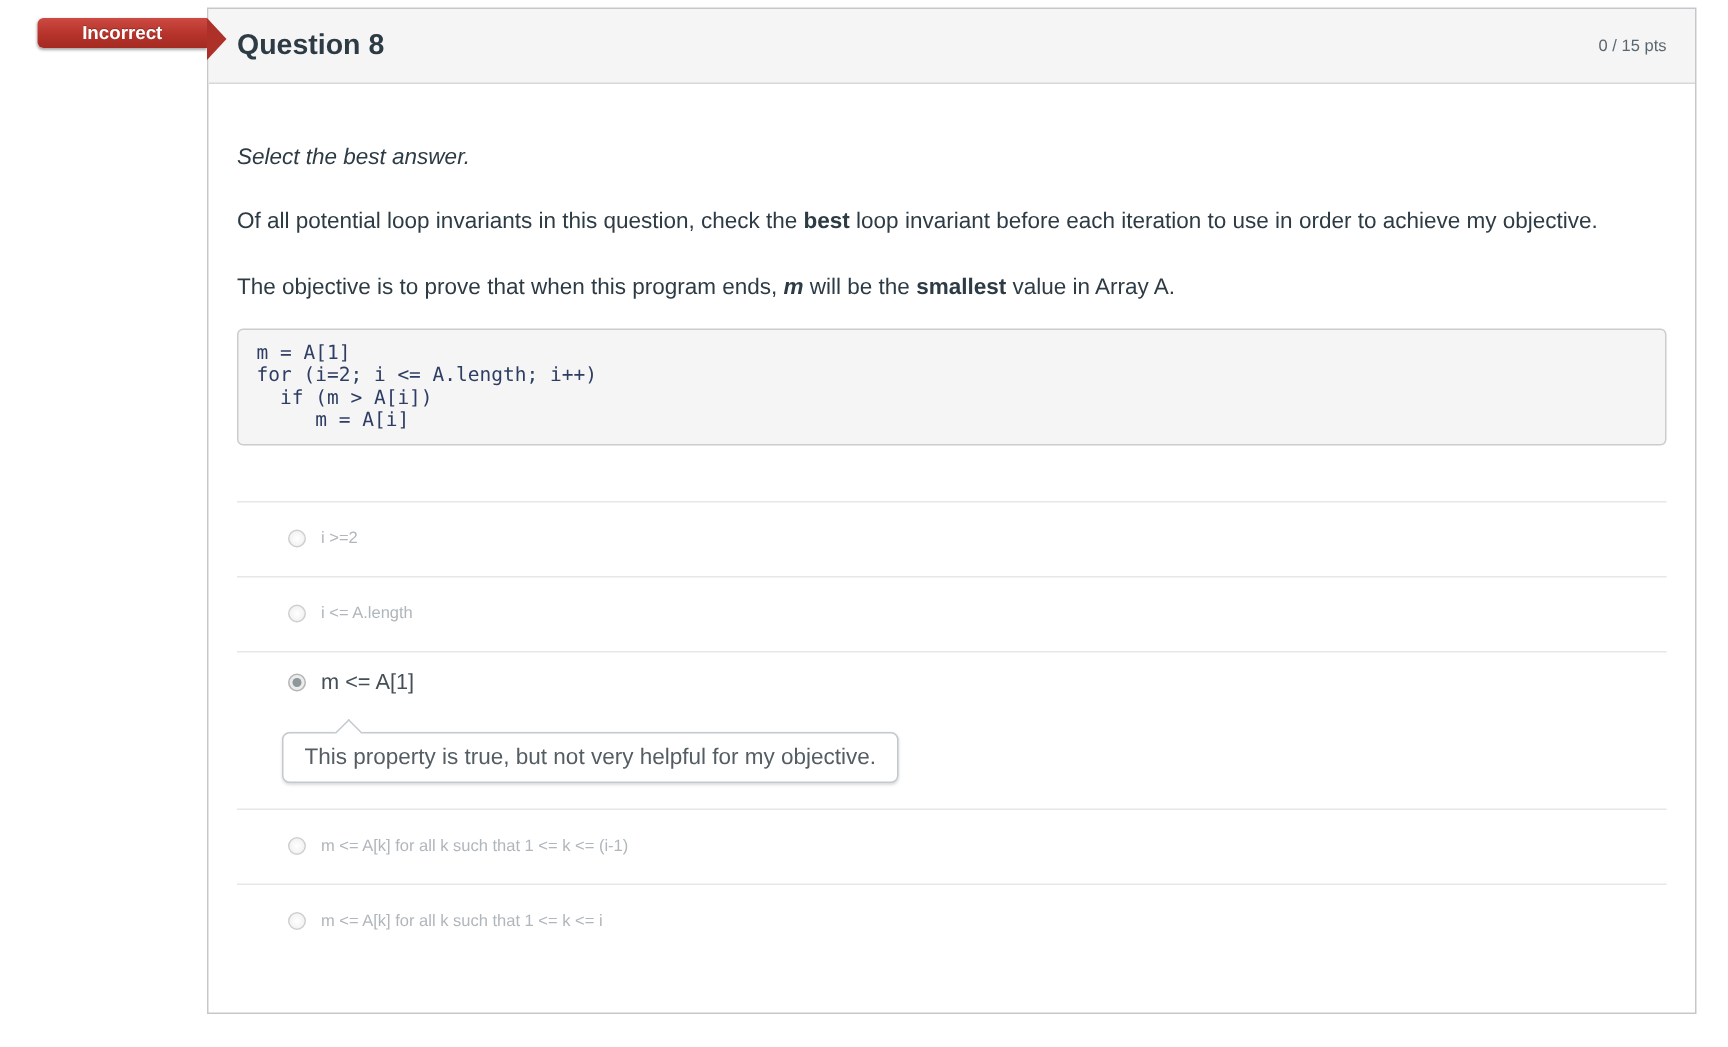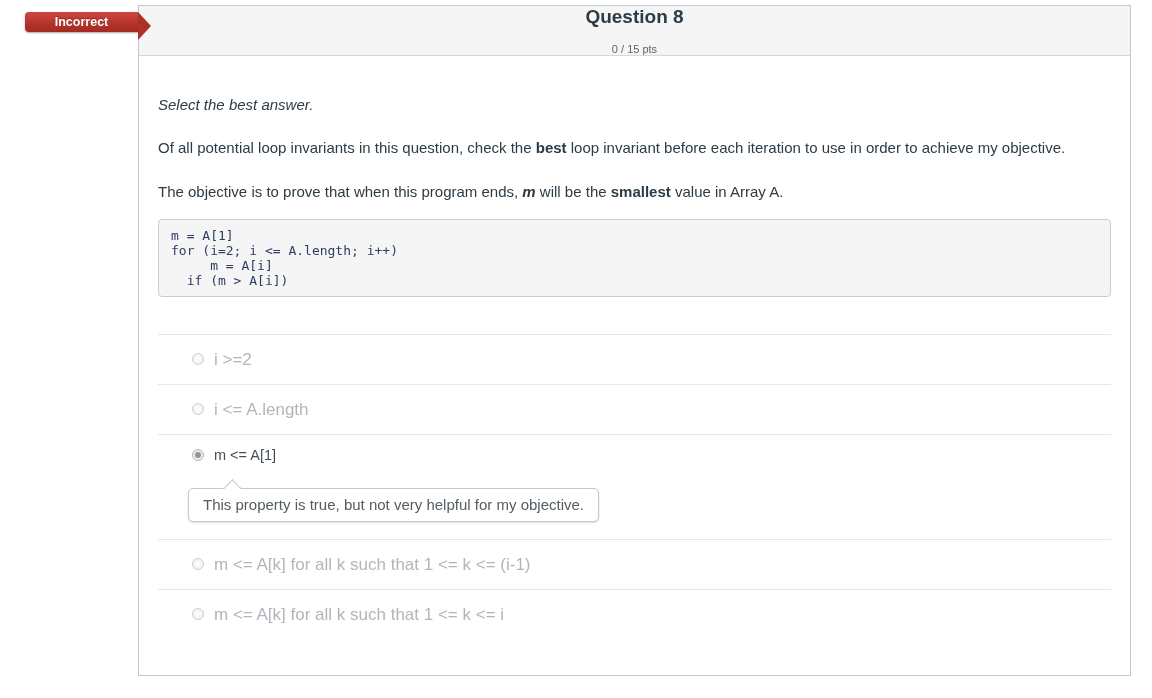--- a/index.html
+++ b/index.html
@@ -39,21 +39,20 @@
     border: 1px solid #c5c8ca;
     background: #fff;
     overflow: hidden;
   }
   .panel-header {
     height: 50px;
     background: #f5f5f5;
     border-bottom: 1px solid #d8d8d8;
     display: flex; align-items: center; justify-content: space-between;
     padding: 0 19px;
-    flex-direction: column;
   }
   .q-title { font-size: 19px; font-weight: bold; color: #2d3b45; }
   .q-points { font-size: 11px; color: #5b6770; }
 
   .q-body { padding: 38px 19px 0; color: #2d3b45; font-size: 15px; }
   .instruction { font-style: italic; margin: 0; line-height: 1.4; }
   .qp { margin: 22px 0 0; line-height: 1.45; }
   .seg-bold { font-weight: bold; }
   .seg-var { font-weight: bold; font-style: italic; }
 
@@ -69,21 +68,21 @@
     color: #2e3d63;
   }
   .code-line { white-space: pre; }
 
   
   .options { margin-top: 37px; }
   .option-row {
     border-top: 1px solid #e7e7e7;
     padding: 16px 0 16px 34px;
     display: flex; align-items: center; gap: 10px;
-    font-size: 17px; line-height: 17px;
+    font-size: 11px; line-height: 17px;
     color: #b0b6bb;
   }
 
   .option-block { border-top: 1px solid #e7e7e7; padding: 12px 0 17px; }
   .option-block .option-line {
     display: flex; align-items: center; gap: 10px;
     padding-left: 34px;
     font-size: 14.5px; line-height: 17px;
     color: #454f56;
   }
@@ -141,22 +140,22 @@
 
     <p class="instruction">Select the best answer.</p>
 
     <p class="qp"><span>Of all potential loop invariants in this question, check the </span><span class="seg-bold">best</span><span> loop invariant before each iteration to use in order to achieve my objective.</span></p>
 
     <p class="qp"><span>The objective is to prove that when this program ends, </span><span class="seg-var">m</span><span> will be the </span><span class="seg-bold">smallest</span><span> value in Array A.</span></p>
 
     <div class="code-block">
       <div class="code-line">m = A[1]</div>
       <div class="code-line">for (i=2; i &lt;= A.length; i++)</div>
+      <div class="code-line">  if (m &gt; A[i])</div>
       <div class="code-line">     m = A[i]</div>
-      <div class="code-line">  if (m &gt; A[i])</div>
     </div>
 
     <div class="options">
 
       <div class="option-row">
         <span class="radio"></span>
         <span>i &gt;=2</span>
       </div>
 
       <div class="option-row">

